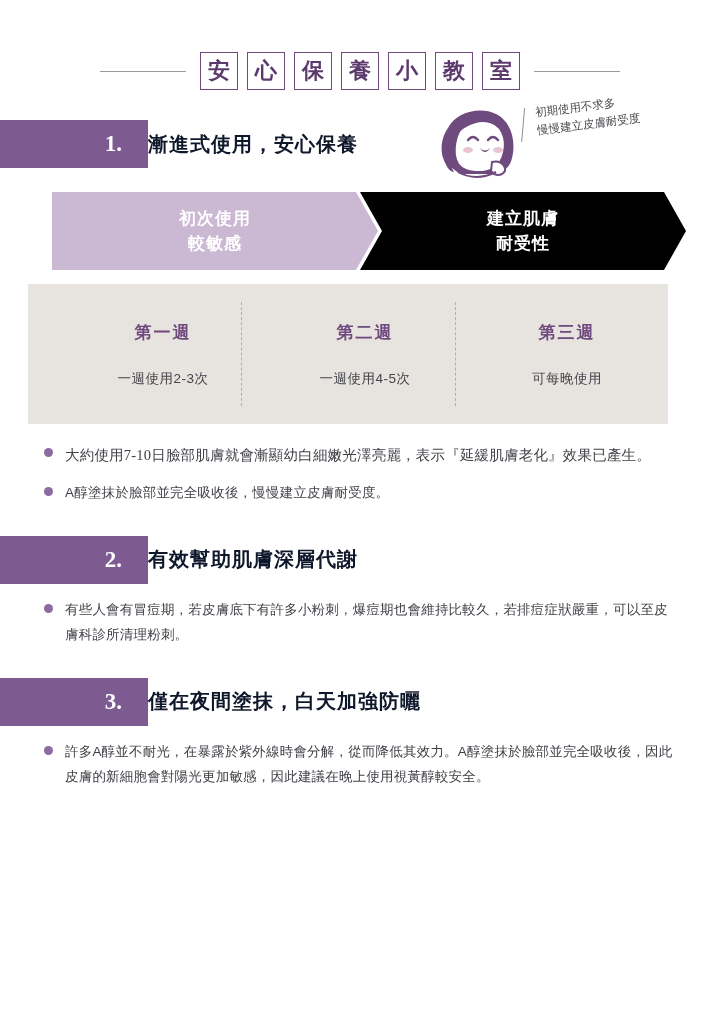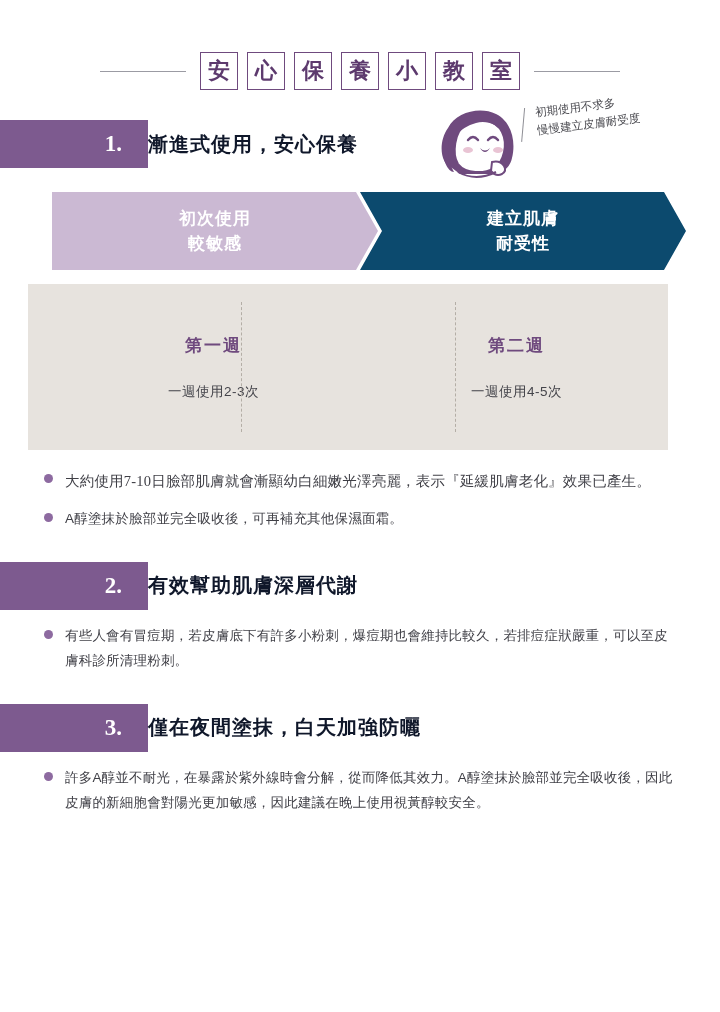--- a/index.html
+++ b/index.html
@@ -101,40 +101,40 @@
     display: flex; flex-direction: column;
     align-items: center; justify-content: center;
     color: #ffffff;
     font-family: "Liberation Serif", "DejaVu Serif", serif;
     font-size: 17px;
     font-weight: bold;
     line-height: 1.5;
     letter-spacing: 1px;
   }
   .stage.s1 { background: #cbb9d3; }
-  .stage.s2 { background: #0c4a6e; text-align: right; }
+  .stage.s2 { background: #000000; text-align: right; }
   .stage.s3 { background: #7d5a8f; }
   .stage.s1, .stage.s2 {
     clip-path: polygon(0 0, calc(100% - 22px) 0, 100% 50%, calc(100% - 22px) 100%, 0 100%, 22px 50%);
     margin-right: -18px;
     z-index: 2;
   }
   .stage.s1 { clip-path: polygon(0 0, calc(100% - 22px) 0, 100% 50%, calc(100% - 22px) 100%, 0 100%); z-index: 3; }
   .stage.s2 { z-index: 2; }
   .stage.s3 {
     clip-path: polygon(0 0, calc(100% - 22px) 0, 100% 50%, calc(100% - 22px) 100%, 0 100%, 22px 50%);
     z-index: 1;
   }
 
   
   .weeks {
     display: flex;
     margin: 14px 52px 0 28px;
     background: #e7e3de;
-    height: 166px;
+    height: 140px;
     position: relative;
     padding-left: 34px;
   }
   .week {
     flex: 1;
     display: flex; flex-direction: column;
     align-items: center; justify-content: center;
     gap: 26px;
   }
   .week .wk-title {
@@ -253,30 +253,34 @@
     <div class="divider d1"></div>
     <div class="divider d2"></div>
     <div class="week">
       <div class="wk-title">第一週</div>
       <div class="wk-sub">一週使用2-3次</div>
     </div>
     <div class="week">
       <div class="wk-title">第二週</div>
       <div class="wk-sub">一週使用4-5次</div>
     </div>
+    <div class="week">
+      <div class="wk-title">第三週</div>
+      <div class="wk-sub">可每晚使用</div>
+    </div>
   </div>
 
   <div class="bullets">
     <div class="bullet">
       <span class="dot"></span>
       <span class="txt serif">大約使用7-10日臉部肌膚就會漸顯幼白細嫩光澤亮麗，表示『延緩肌膚老化』效果已產生。</span>
     </div>
     <div class="bullet">
       <span class="dot"></span>
-      <span class="txt">A醇塗抹於臉部並完全吸收後，可再補充其他保濕面霜。</span>
+      <span class="txt">A醇塗抹於臉部並完全吸收後，慢慢建立皮膚耐受度。</span>
     </div>
   </div>
 
   <div class="sec-head">
     <div class="sec-num">2.</div>
     <div class="sec-title">有效幫助肌膚深層代謝</div>
   </div>
 
   <div class="bullets tight">
     <div class="bullet">

